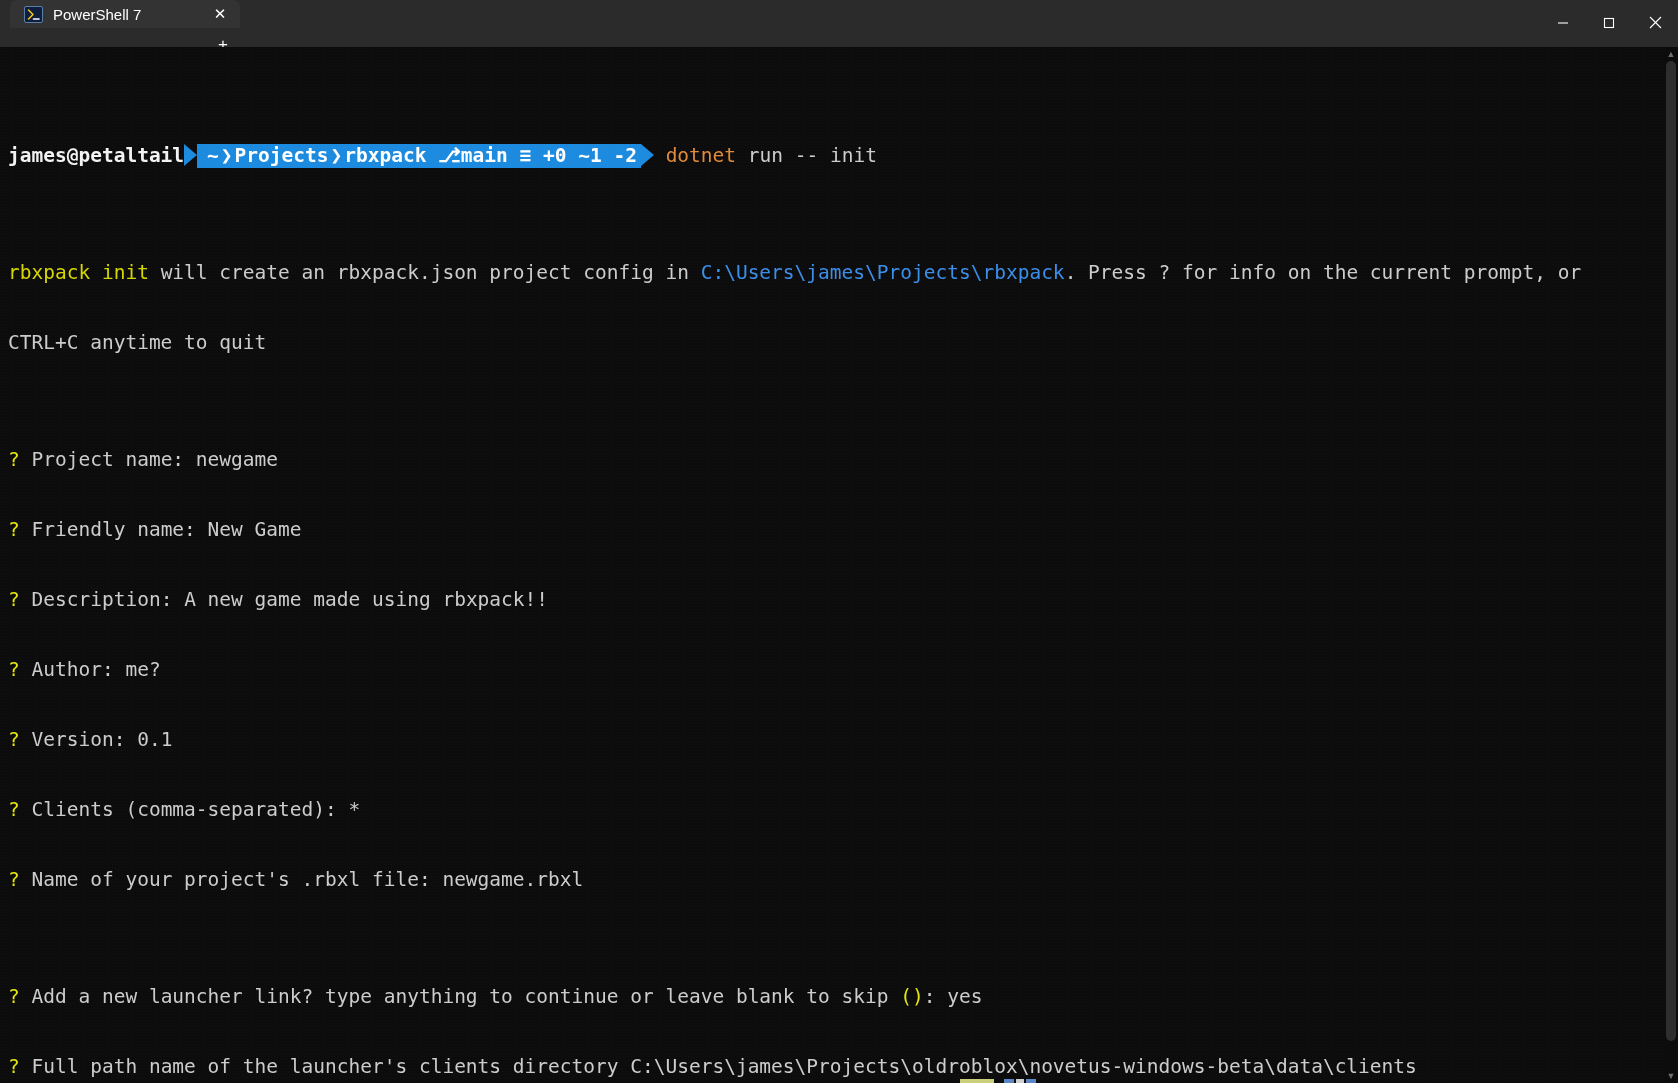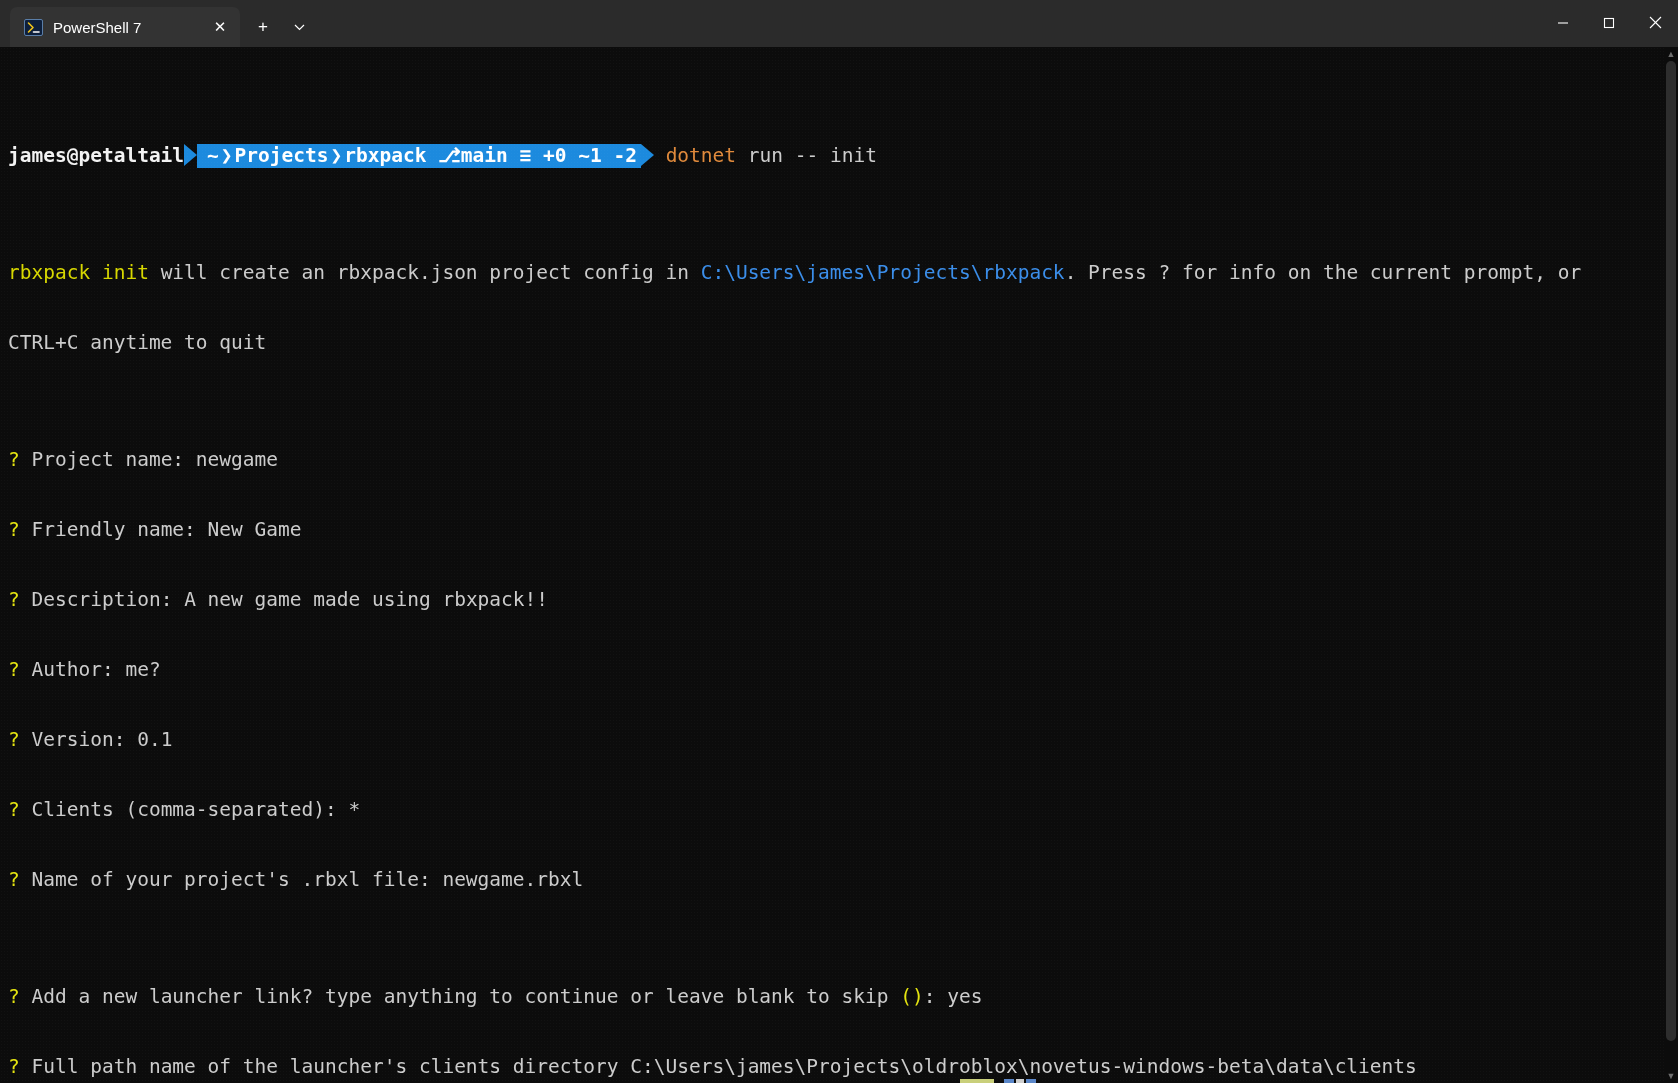--- a/index.html
+++ b/index.html
@@ -34,20 +34,21 @@
     align-items: flex-end;
     flex: 0 0 auto;
     position: relative;
     user-select: none;
   }
   #tabstrip {
     display: flex;
     align-items: flex-end;
     height: 47px;
     padding-left: 10px;
+    flex-direction: column;
   }
   .tab {
     height: 40px;
     min-width: 210px;
     background: #333333;
     border-radius: 7px 7px 0 0;
     display: flex;
     align-items: center;
     padding: 0 6px 0 14px;
     gap: 10px;

